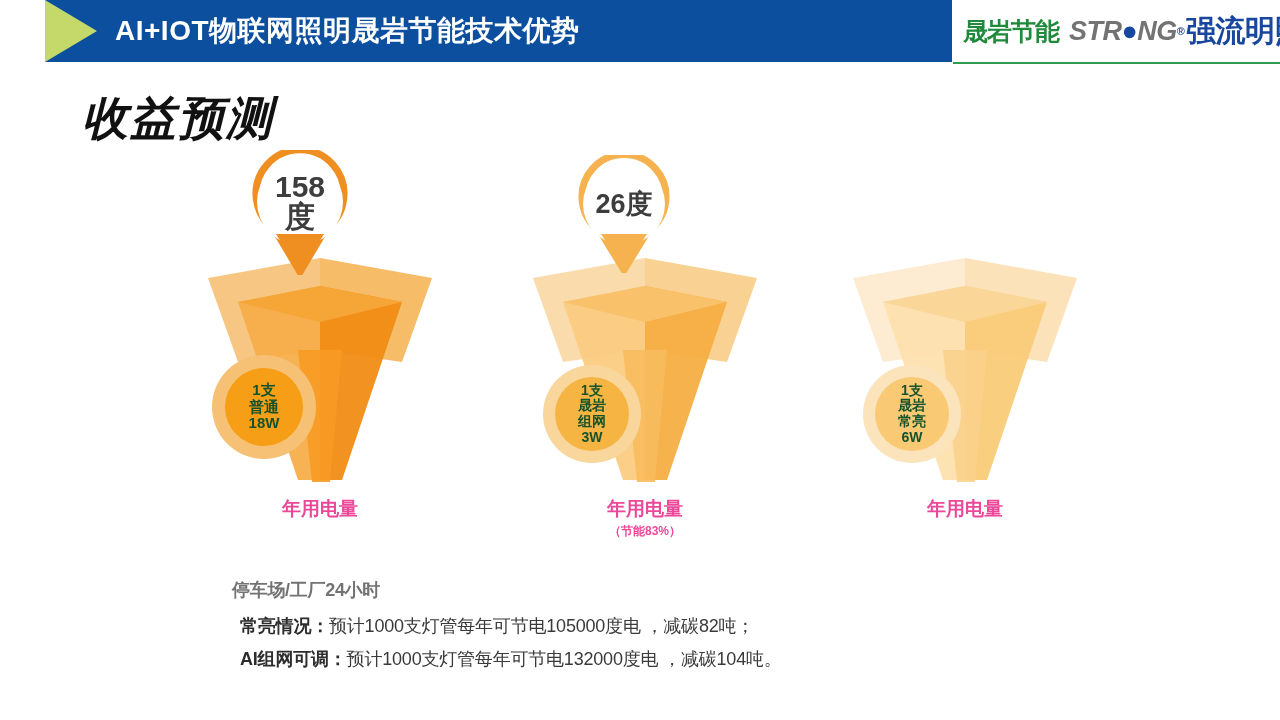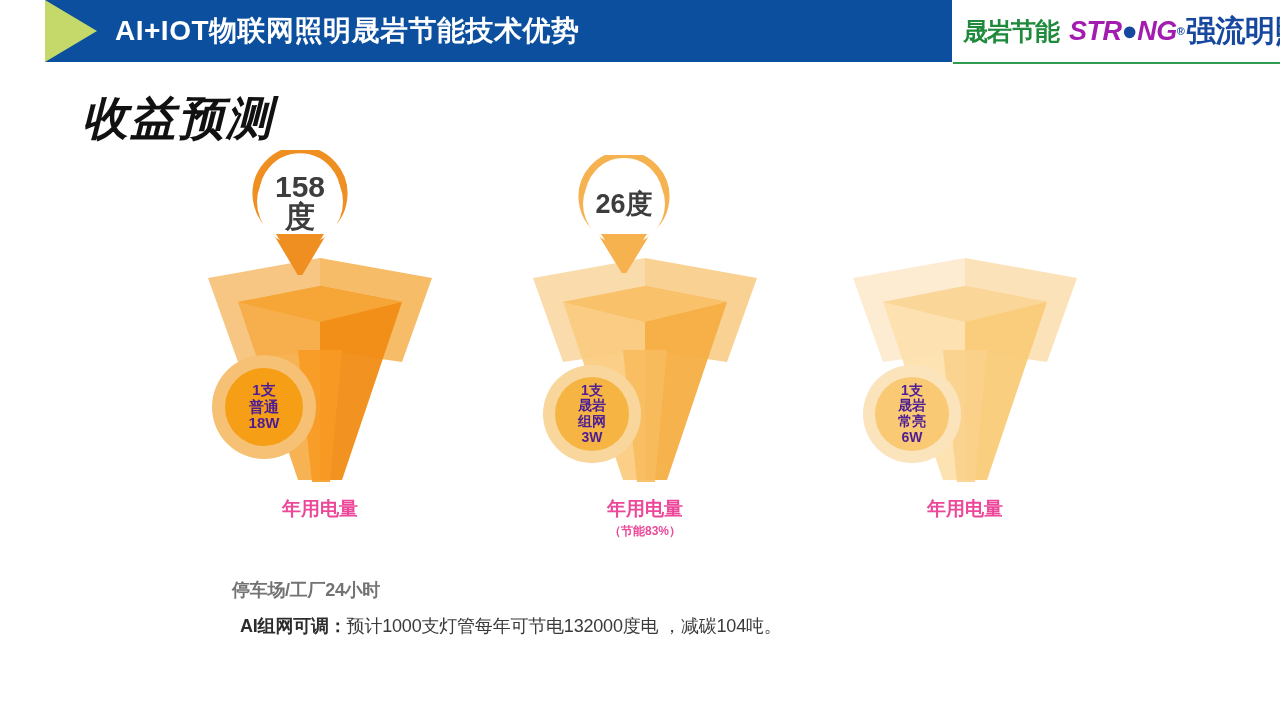--- a/index.html
+++ b/index.html
@@ -74,21 +74,21 @@
     z-index: 2;
   }
   .logo-strong-wrap {
     position: relative;
     margin-left: 10px;
     display: flex;
     align-items: center;
     white-space: nowrap;
   }
   .logo-strong {
-    color: #a21caf;
+    color: #737373;
     font-size: 27px;
     font-weight: bold;
     font-style: italic;
     letter-spacing: -0.5px;
     position: relative;
   }
   .logo-reg {
     font-size: 11px;
     color: #17479e;
     vertical-align: super;
@@ -179,21 +179,21 @@
     justify-content: center;
   }
   .badge-inner {
     width: 78px;
     height: 78px;
     border-radius: 50%;
     display: flex;
     flex-direction: column;
     align-items: center;
     justify-content: center;
-    color: #4c1d95;
+    color: #14532d;
     font-size: 15px;
     font-weight: bold;
     line-height: 1.12;
     text-align: center;
   }
   .fg2 .badge, .fg3 .badge { top: 215px; left: 28px; width: 98px; height: 98px; }
   .fg2 .badge-inner, .fg3 .badge-inner { width: 74px; height: 74px; font-size: 14px; }
   .badge-inner span { display: block; }
 
   
@@ -357,15 +357,18 @@
   </div>
 
   <div class="funnel-label">
     <span>年用电量</span>
   </div>
 </div>
 
 <div class="notes">
   <div class="note-small">停车场/工厂24小时</div>
   <div class="note-line">
+    <span class="lead">常亮情况：</span><span>预计1000支灯管每年可节电105000度电 ，减碳82吨；</span>
+  </div>
+  <div class="note-line">
     <span class="lead">AI组网可调：</span><span>预计1000支灯管每年可节电132000度电 ，减碳104吨。</span>
   </div>
 </div>
 
 </body></html>

